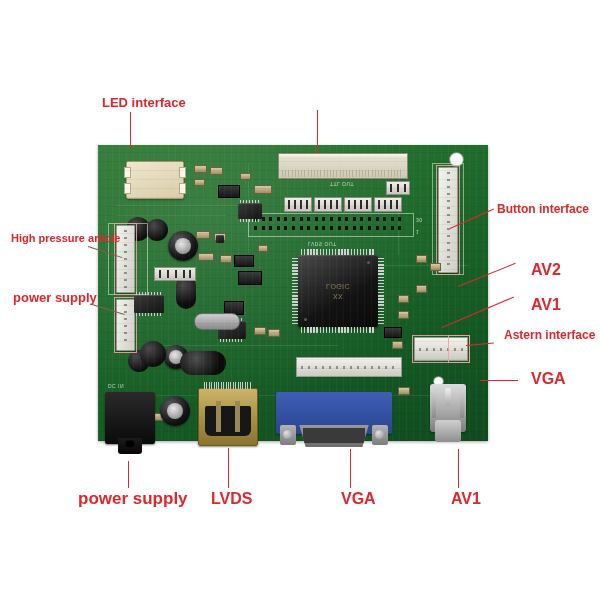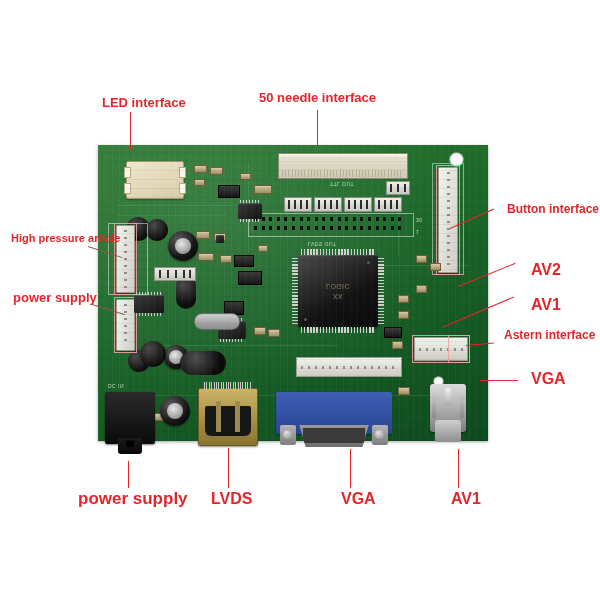--- a/index.html
+++ b/index.html
@@ -340,30 +340,29 @@
   <div class="rca" style="left:430px;top:384px;width:36px;height:48px;">
     <div class="pin"></div>
     <div class="arm" style="left:2px;"></div>
     <div class="arm" style="right:2px;"></div>
     <div class="ring"></div>
   </div>
 
   <div class="lbl b" style="left:92px;top:96px;font-size:13px;">LED interface</div>
   <div class="leader v" style="left:130px;top:112px;height:38px;"></div>
 
-  <div class="lbl b" style="left:249px;top:91px;font-size:13px;">50 needle interface</div>
   <div class="leader v" style="left:317px;top:110px;height:43px;"></div>
 
   <div class="lbl b" style="left:1px;top:233px;font-size:11px;">High pressure article</div>
   <div class="leader diag leaderbrown" style="left:88px;top:246px;width:36px;transform:rotate(18deg);"></div>
 
   <div class="lbl b" style="left:3px;top:291px;font-size:13px;">power supply</div>
   <div class="leader diag leaderbrown" style="left:92px;top:304px;width:34px;transform:rotate(17deg);"></div>
 
-  <div class="lbl b" style="left:497px;top:203px;font-size:12px;">Button interface</div>
+  <div class="lbl b" style="left:487px;top:203px;font-size:12px;">Button interface</div>
   <div class="leader diag" style="left:450px;top:228px;width:48px;transform:rotate(-24deg);"></div>
 
   <div class="lbl b" style="left:521px;top:262px;font-size:16px;">AV2</div>
   <div class="leader diag" style="left:458px;top:286px;width:62px;transform:rotate(-22deg);"></div>
 
   <div class="lbl b" style="left:521px;top:297px;font-size:16px;">AV1</div>
   <div class="leader diag" style="left:442px;top:327px;width:78px;transform:rotate(-23deg);"></div>
 
   <div class="lbl b" style="left:494px;top:329px;font-size:12px;">Astern interface</div>
   <div class="leader diag" style="left:466px;top:345px;width:28px;transform:rotate(-5deg);"></div>

